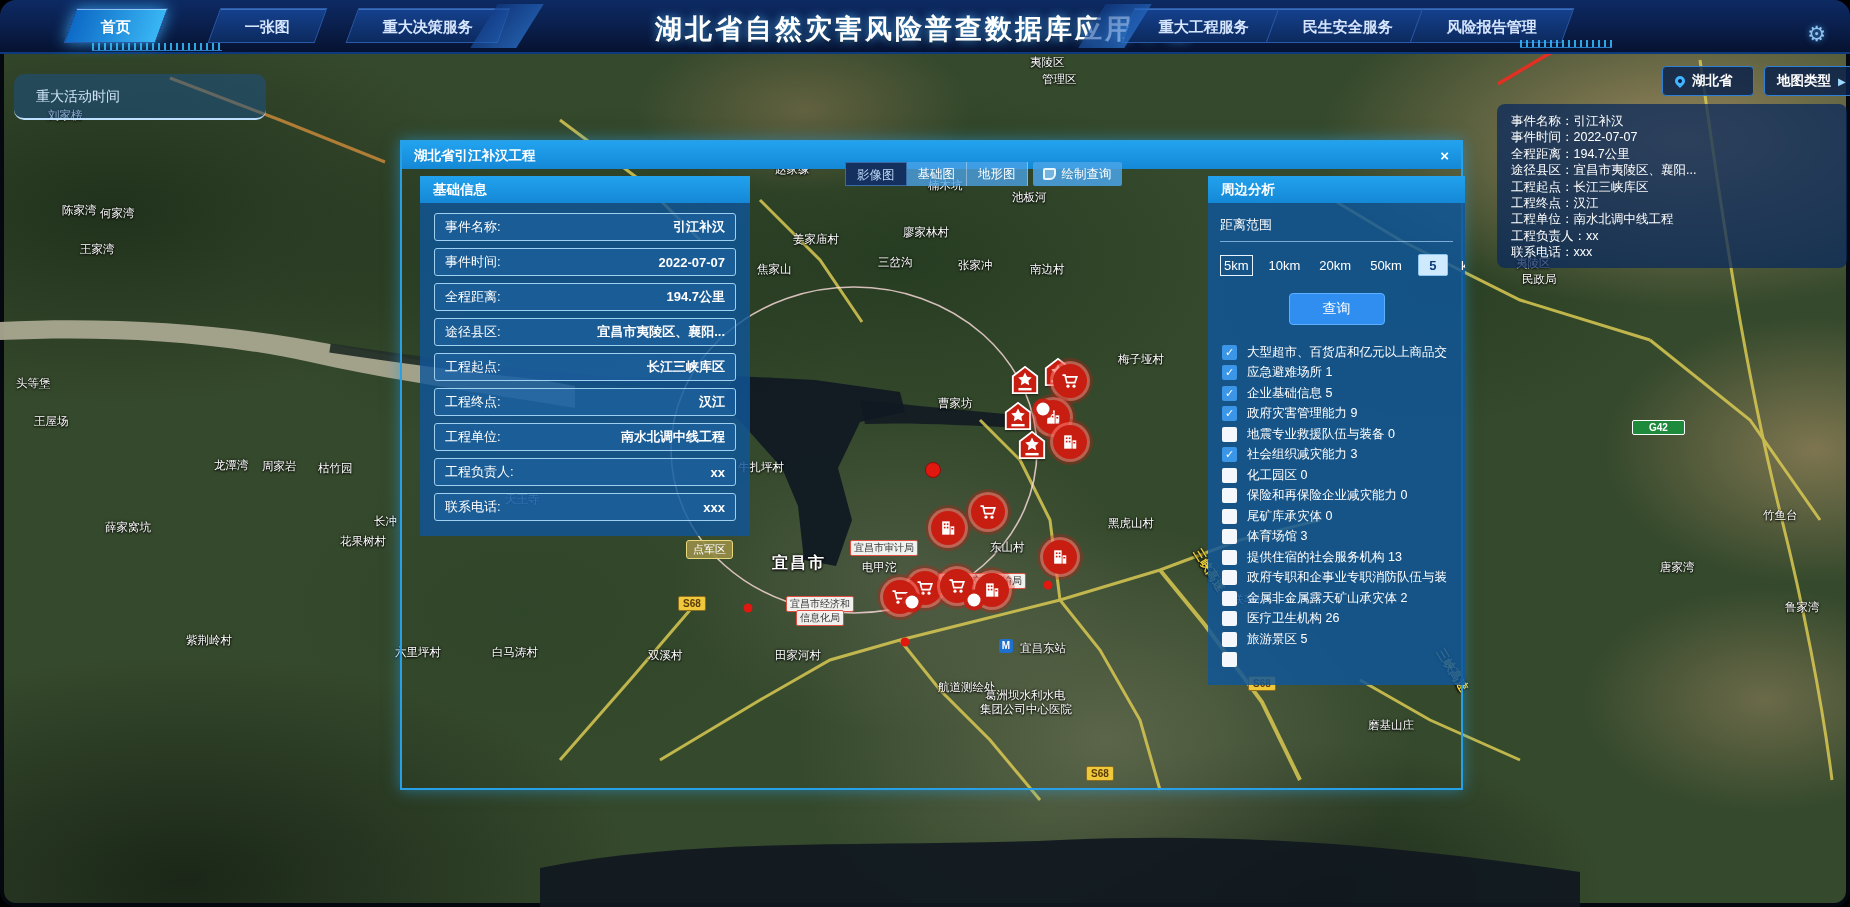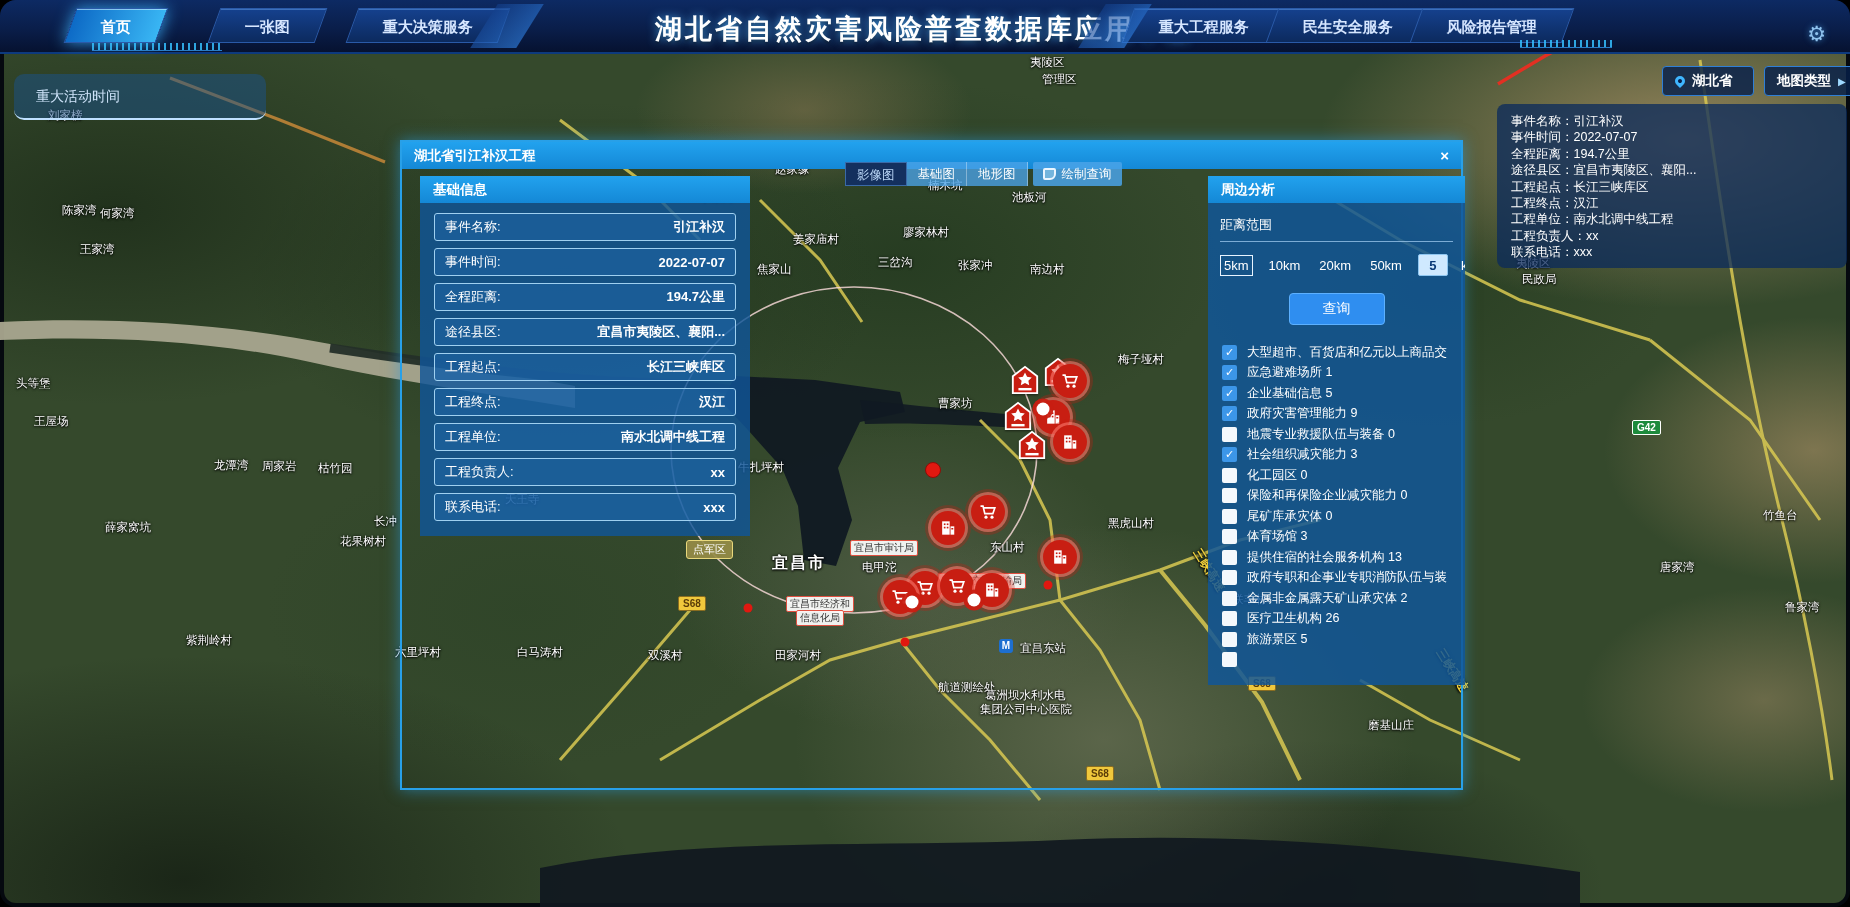--- a/index.html
+++ b/index.html
@@ -30,21 +30,21 @@
   .labels-layer  { position:absolute; inset:0; z-index:2; }
   .markers-layer { position:absolute; inset:0; z-index:3; }
 
   .map-label { position:absolute; color:#fff; font-size:11.5px; white-space:nowrap;
     text-shadow:0 1px 2px #000,0 0 3px #000; }
   .map-label.big { font-size:16px; font-weight:bold; letter-spacing:2px; }
   .map-label.hw  { color:#f2d23c; font-weight:bold; font-size:12px; transform:rotate(58deg); }
   .map-label.badge-s { background:#f0c83c; color:#5a3c08; font-size:10px; font-weight:bold;
     padding:1px 4px; border-radius:2px; border:1px solid #8a6d20; text-shadow:none; }
   .map-label.badge-g { background:#1d8a3c; color:#fff; font-size:10px; font-weight:bold;
-    padding:1px 4px; border-radius:2px; border:1px solid #fff; text-shadow:none; }
+    padding:1px 16px; border-radius:2px; border:1px solid #fff; text-shadow:none; }
   .map-label.area-badge { background:rgba(150,140,70,.92); border:1px solid #e8d87c;
     color:#fff; font-size:11px; padding:1px 6px; border-radius:3px; text-shadow:none; }
   .map-label.poi { background:rgba(255,255,255,.92); color:#333; border:1px solid #e05040;
     font-size:10px; padding:0 3px; border-radius:2px; text-shadow:none; }
 
   .marker { position:absolute; transform:translate(-50%,-50%); }
   .m-badge { width:34px; height:34px; border-radius:50%; background:#c81e12;
     box-shadow:0 0 0 3px rgba(255,130,118,.55),0 0 0 6px rgba(200,30,18,.3);
     display:flex; align-items:center; justify-content:center; }
   .m-badge svg { width:20px; height:20px; }
@@ -184,21 +184,21 @@
       <div class="map-label" style="left: 34px; top: 414px;">王屋场</div>
       <div class="map-label" style="left: 214px; top: 458px;">龙潭湾</div>
       <div class="map-label" style="left: 262px; top: 459px;">周家岩</div>
       <div class="map-label" style="left: 318px; top: 461px;">枯竹园</div>
       <div class="map-label" style="left: 505px; top: 492px;">天王寺</div>
       <div class="map-label" style="left: 105px; top: 520px;">薛家窝坑</div>
       <div class="map-label" style="left: 186px; top: 633px;">紫荆岭村</div>
       <div class="map-label" style="left: 340px; top: 534px;">花果树村</div>
       <div class="map-label" style="left: 374px; top: 514px;">长冲</div>
       <div class="map-label" style="left: 395px; top: 645px;">六里坪村</div>
-      <div class="map-label" style="left: 492px; top: 645px; margin-left: 25px;">白马涛村</div>
+      <div class="map-label" style="left: 492px; top: 645px;">白马涛村</div>
       <div class="map-label" style="left: 648px; top: 648px;">双溪村</div>
       <div class="map-label" style="left: 775px; top: 648px;">田家河村</div>
       <div class="map-label" style="left: 738px; top: 460px;">牛扎坪村</div>
       <div class="map-label" style="left: 938px; top: 396px;">曹家坊</div>
       <div class="map-label" style="left: 990px; top: 540px;">东山村</div>
       <div class="map-label" style="left: 862px; top: 560px;">电甲沱</div>
       <div class="map-label" style="left: 1118px; top: 352px;">梅子垭村</div>
       <div class="map-label" style="left: 1108px; top: 516px;">黑虎山村</div>
       <div class="map-label" style="left: 1232px; top: 592px;">联丰村</div>
       <div class="map-label big" style="left: 772px; top: 553px;">宜昌市</div>

